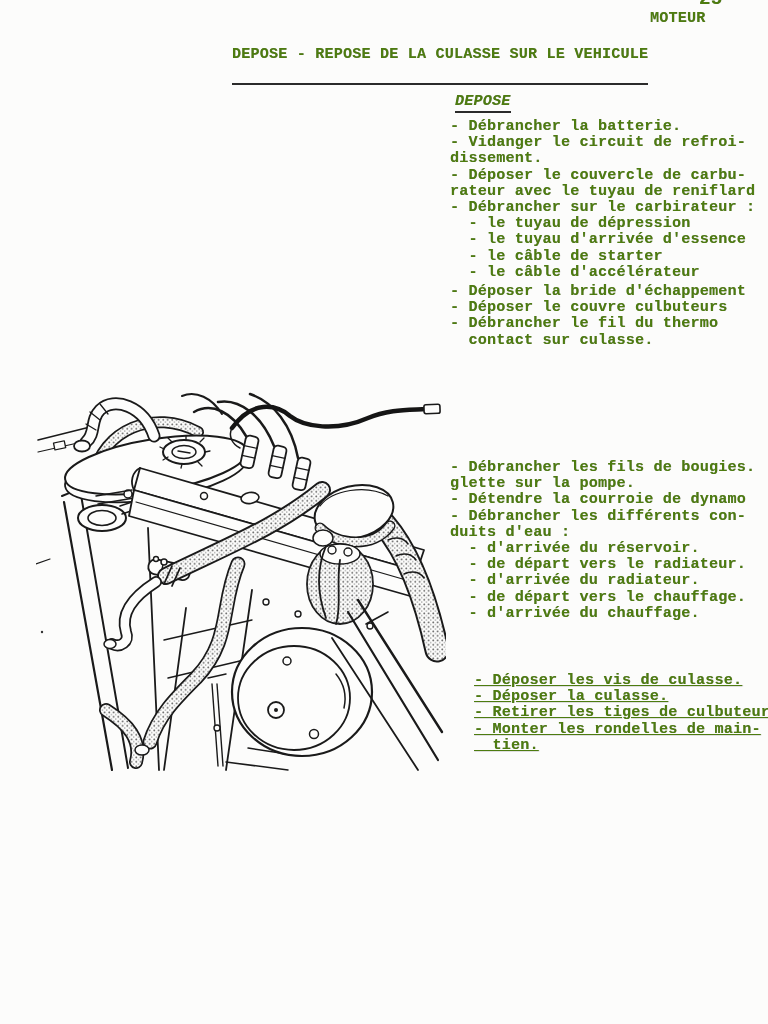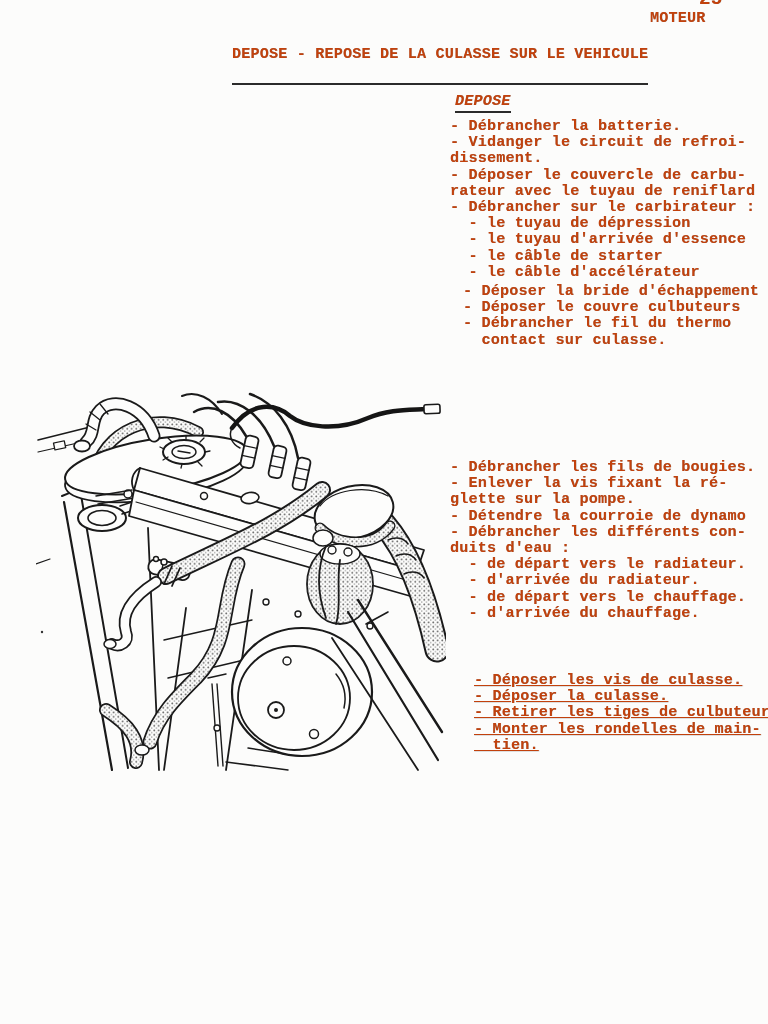--- a/index.html
+++ b/index.html
@@ -11,32 +11,32 @@
     font-family:"Liberation Mono", monospace;
     color:#1d1d1d;
   }
   .abs{position:absolute;}
   .mono{
     font-family:"Liberation Mono", monospace;
     font-weight:700;
     font-size:15px;
     line-height:16.2px;
     letter-spacing:0.25px;
-    color:#c2410c;
+    color:#4d7c0f;
     text-shadow:0.3px 0.3px 0 rgba(30,30,30,0.45);
   }
   .tline{white-space:pre;}
   .u-title{border-bottom:2.5px solid #2b2b2b;padding-bottom:20px;}
   .u-head{border-bottom:2px solid #2b2b2b;padding-bottom:1px;font-style:italic;}
   #page-number{top:-9px;left:699px;font-size:19px;}
   #section-header{top:11px;left:650px;}
   #page-title{top:47px;left:232px;}
   #section-heading{top:94px;left:455px;}
   #group1{top:119px;left:450px;}
-  #group2{top:284px;left:463px;}
+  #group2{top:284px;left:450px;}
   #group3{top:460px;left:450px;}
   #group4{top:673px;left:474px;text-decoration:underline;}
   #figure{top:378px;left:36px;width:410px;height:395px;}
   svg .ln{stroke:#1a1a1a;fill:none;stroke-linecap:round;stroke-linejoin:round;}
   svg .wh{fill:#fdfdfc;stroke:#1a1a1a;stroke-linejoin:round;}
 </style>
 </head>
 <body>
 
 <div>
@@ -61,25 +61,25 @@
       <div class="tline">  - le câble d'accélérateur</div>
     </div>
   <div id="group2" class="abs mono">
       <div class="tline">- Déposer la bride d'échappement</div>
       <div class="tline">- Déposer le couvre culbuteurs</div>
       <div class="tline">- Débrancher le fil du thermo</div>
       <div class="tline">  contact sur culasse.</div>
     </div>
   <div id="group3" class="abs mono">
       <div class="tline">- Débrancher les fils de bougies.</div>
-      <div class="tline">- Enlever la vis fixant la ré-</div>
       <div class="tline">glette sur la pompe.</div>
       <div class="tline">- Détendre la courroie de dynamo</div>
       <div class="tline">- Débrancher les différents con-</div>
       <div class="tline">duits d'eau :</div>
+      <div class="tline">  - d'arrivée du réservoir.</div>
       <div class="tline">  - de départ vers le radiateur.</div>
       <div class="tline">  - d'arrivée du radiateur.</div>
       <div class="tline">  - de départ vers le chauffage.</div>
       <div class="tline">  - d'arrivée du chauffage.</div>
     </div>
   <div id="group4" class="abs mono">
       <div class="tline">- Déposer les vis de culasse.</div>
       <div class="tline">- Déposer la culasse.</div>
       <div class="tline">- Retirer les tiges de culbuteurs</div>
       <div class="tline">- Monter les rondelles de main-</div>

